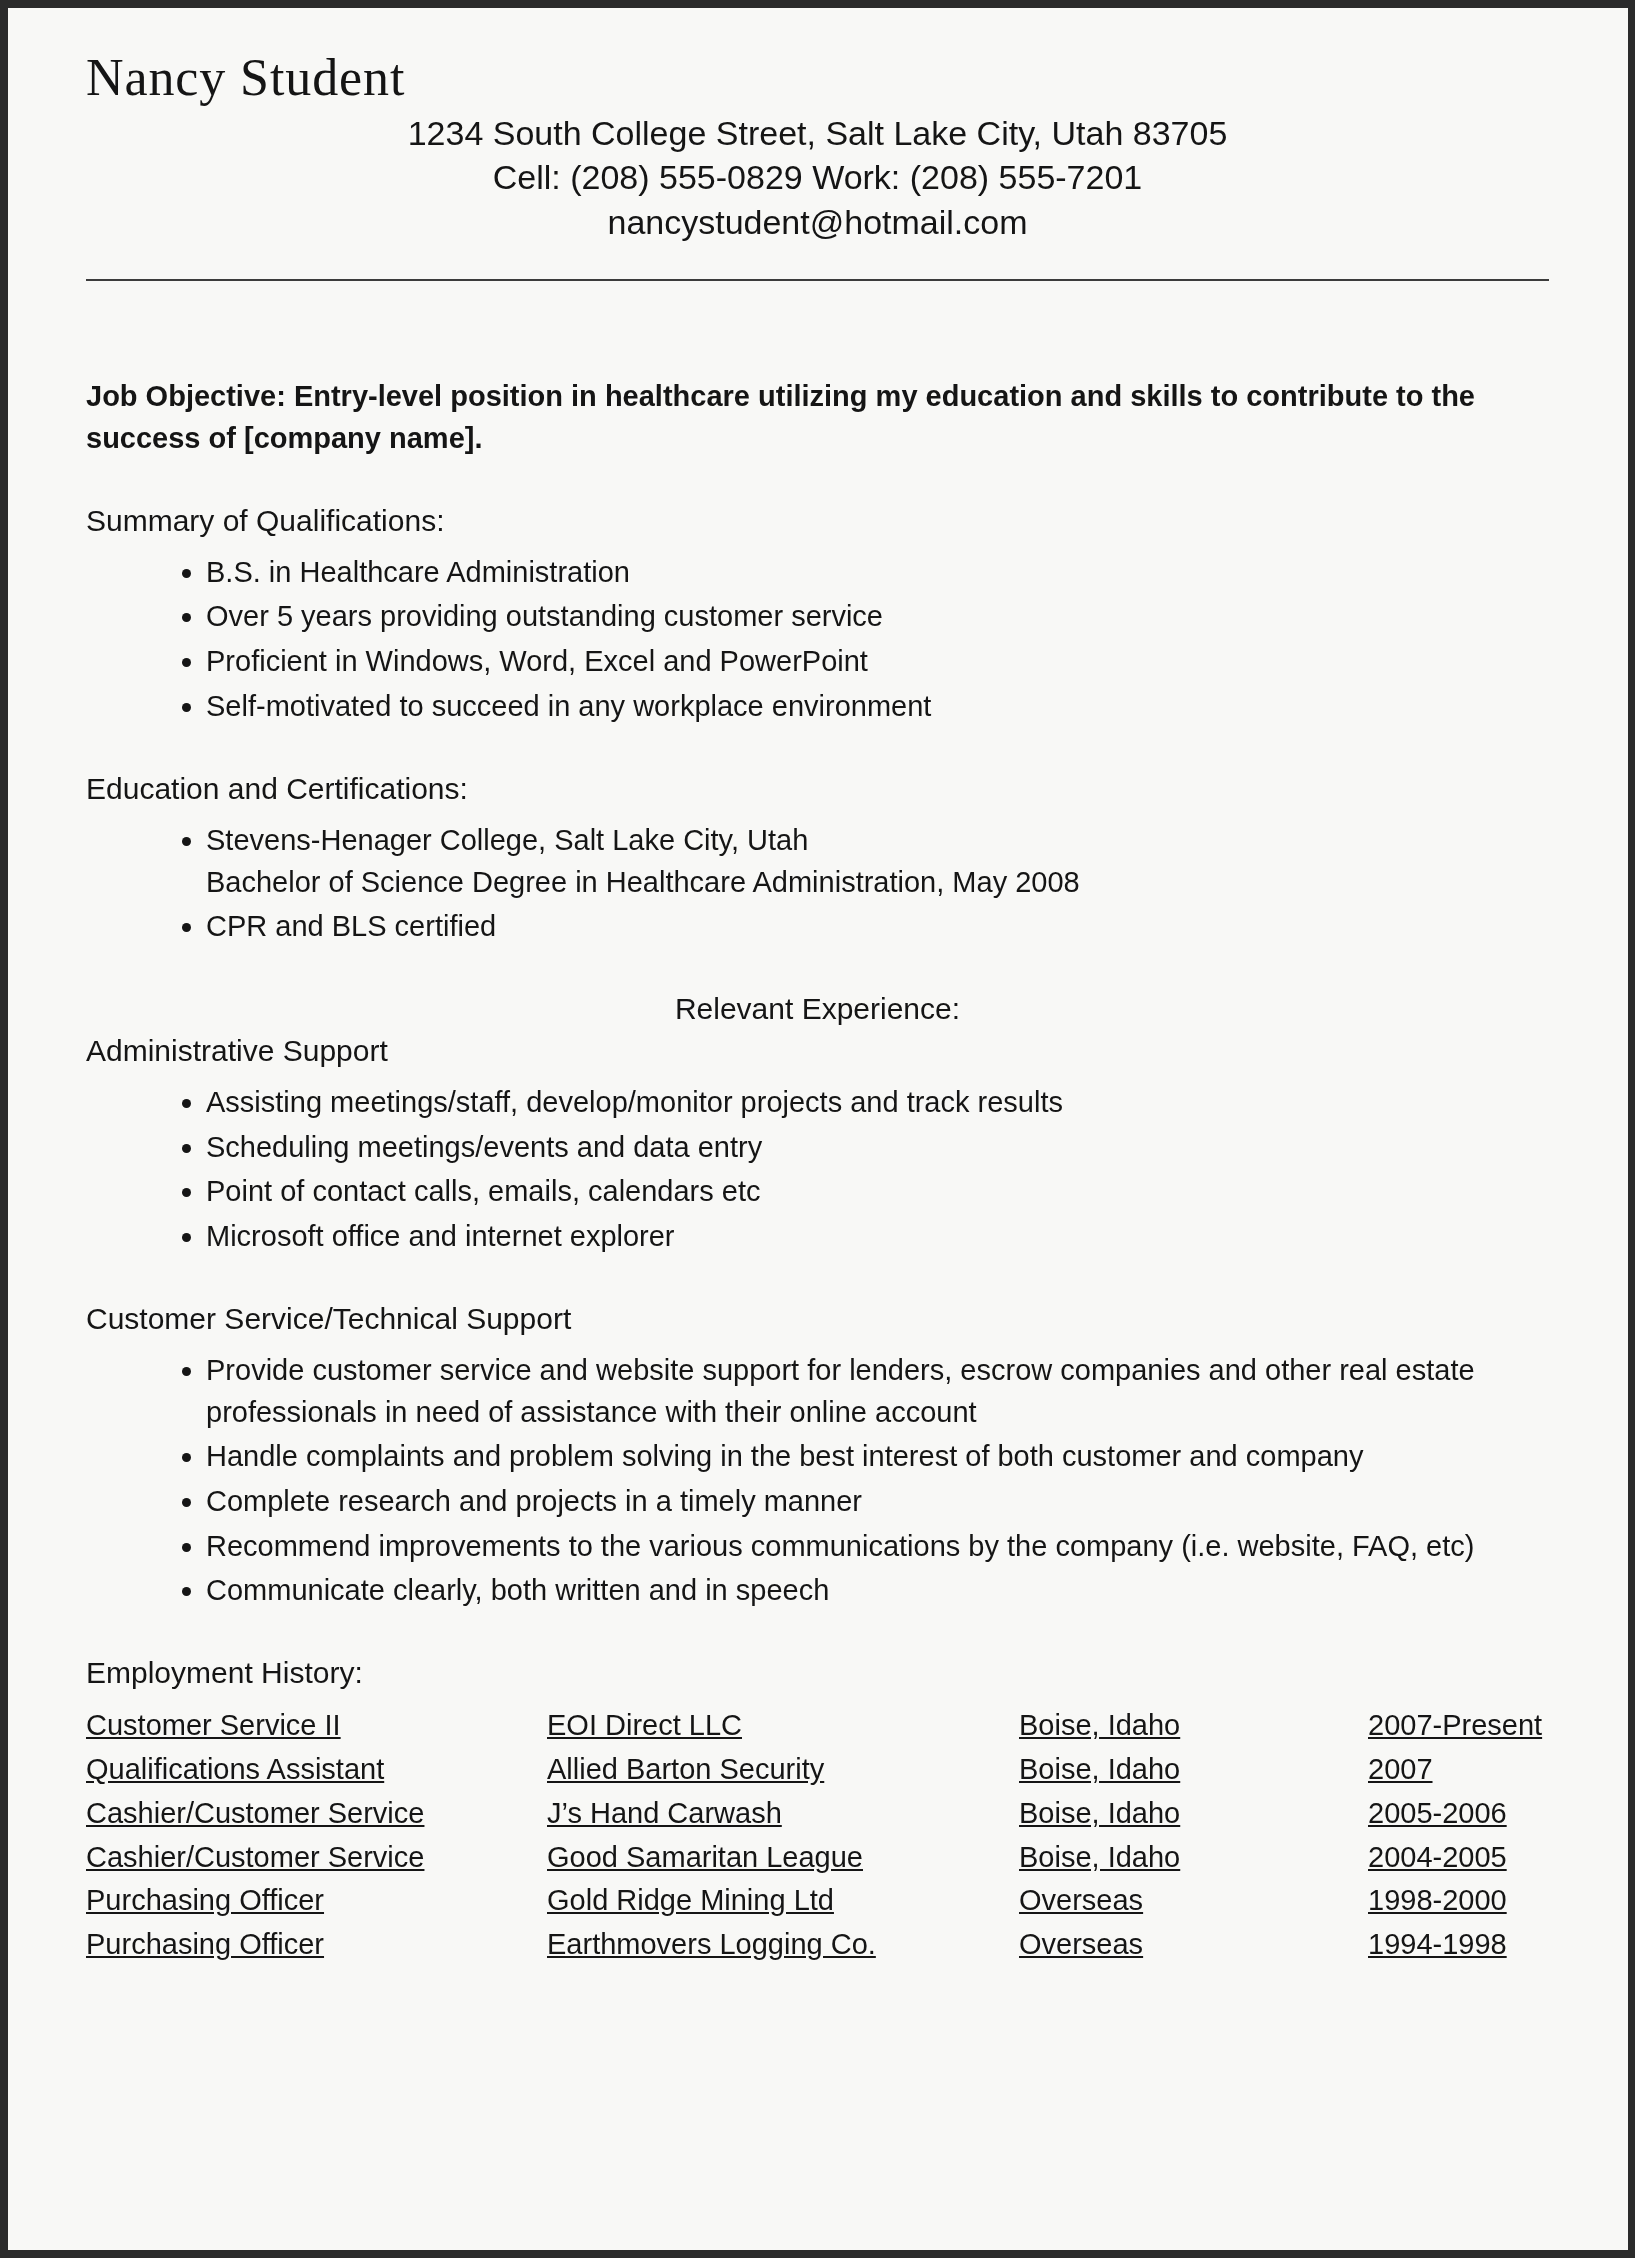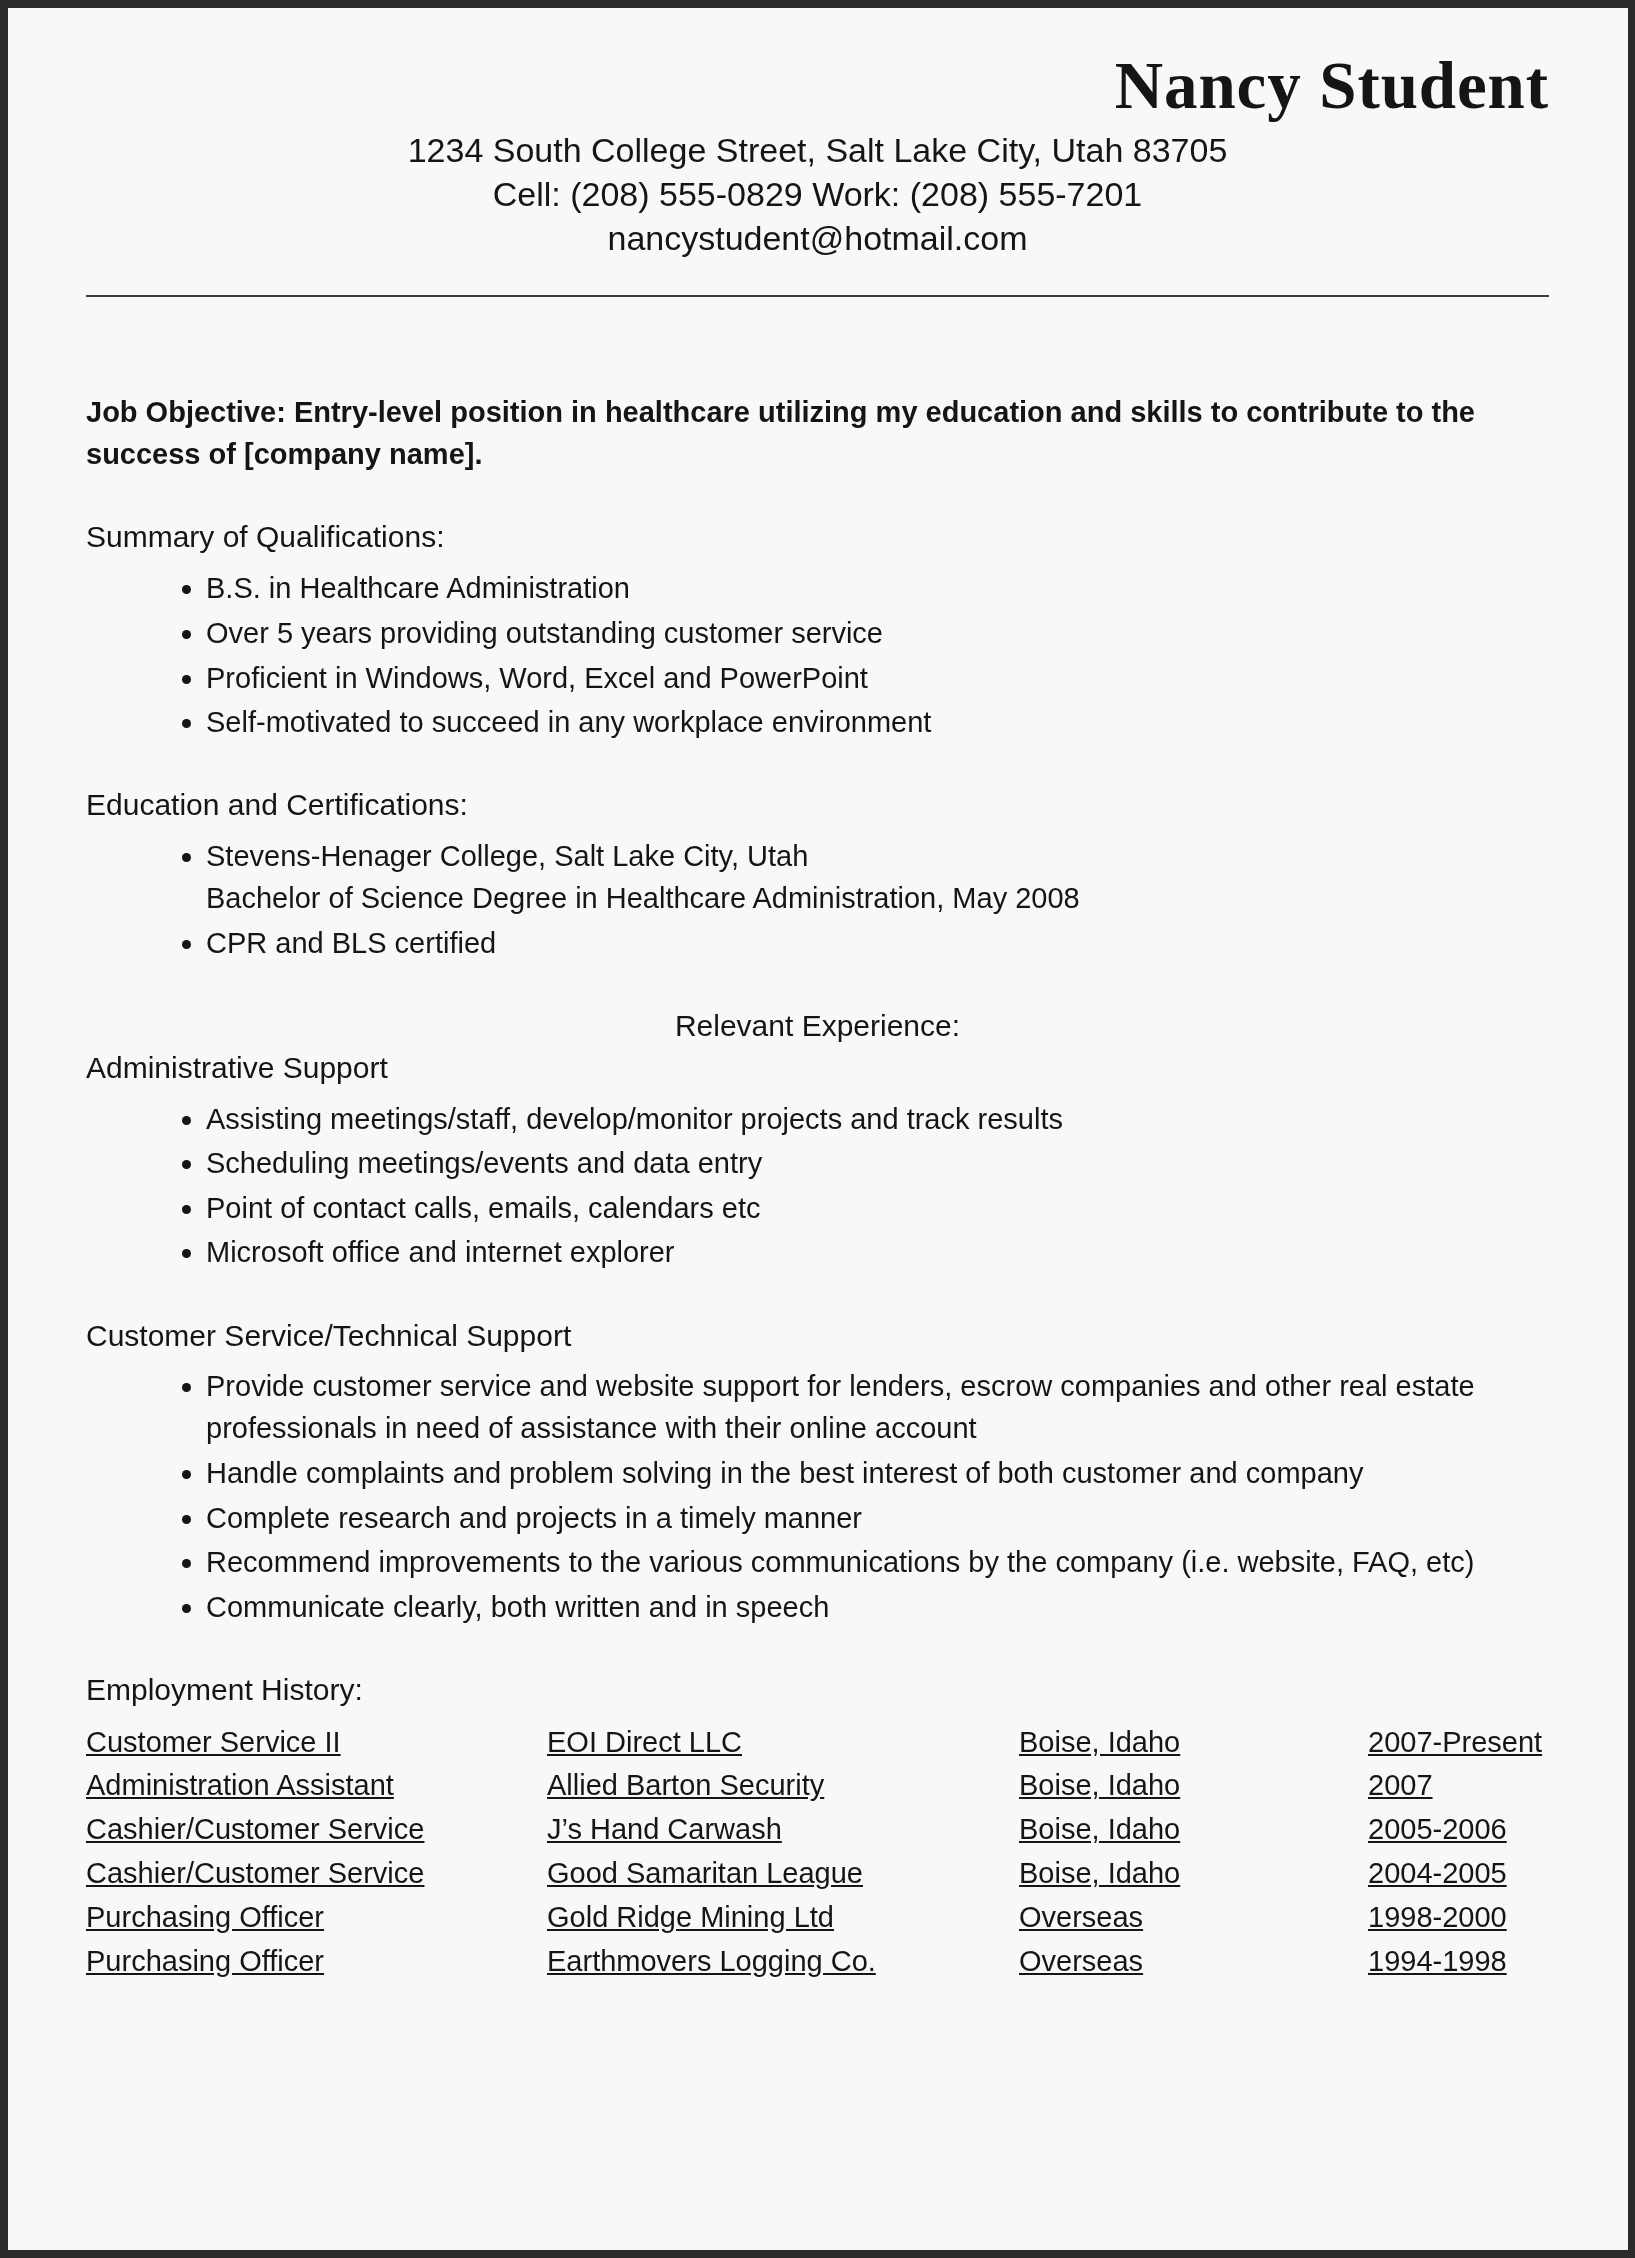--- a/index.html
+++ b/index.html
@@ -14,24 +14,24 @@
     background: #f8f8f6;
     font-family: "Liberation Sans", "DejaVu Sans", sans-serif;
     color: #151515;
     overflow: hidden;
   }
 
   .content { box-sizing: border-box; padding: 32px 79px 0 78px; }
 
   .name {
     font-family: "Liberation Serif", "DejaVu Serif", serif;
-    font-weight: 700;
-    font-size: 67px;
+    font-weight: 400;
+    font-size: 52px;
     line-height: 1.1;
-    text-align: right;
+    text-align: left;
     margin: 8.8px 0 5.3px 0;
     letter-spacing: 0.9px;
   }
 
   .contact-line {
     text-align: center;
     font-size: 34px;
     line-height: 1.3;
   }
 
@@ -137,21 +137,21 @@
 
     <section>
       <div class="section-heading">Employment History:</div>
       <div class="emp-grid">
 
         <div>Customer Service II</div>
         <div>EOI Direct LLC</div>
         <div>Boise, Idaho</div>
         <div>2007-Present</div>
 
-        <div>Administration Assistant</div>
+        <div>Qualifications Assistant</div>
         <div>Allied Barton Security</div>
         <div>Boise, Idaho</div>
         <div>2007</div>
 
         <div>Cashier/Customer Service</div>
         <div>J’s Hand Carwash</div>
         <div>Boise, Idaho</div>
         <div>2005-2006</div>
 
         <div>Cashier/Customer Service</div>

